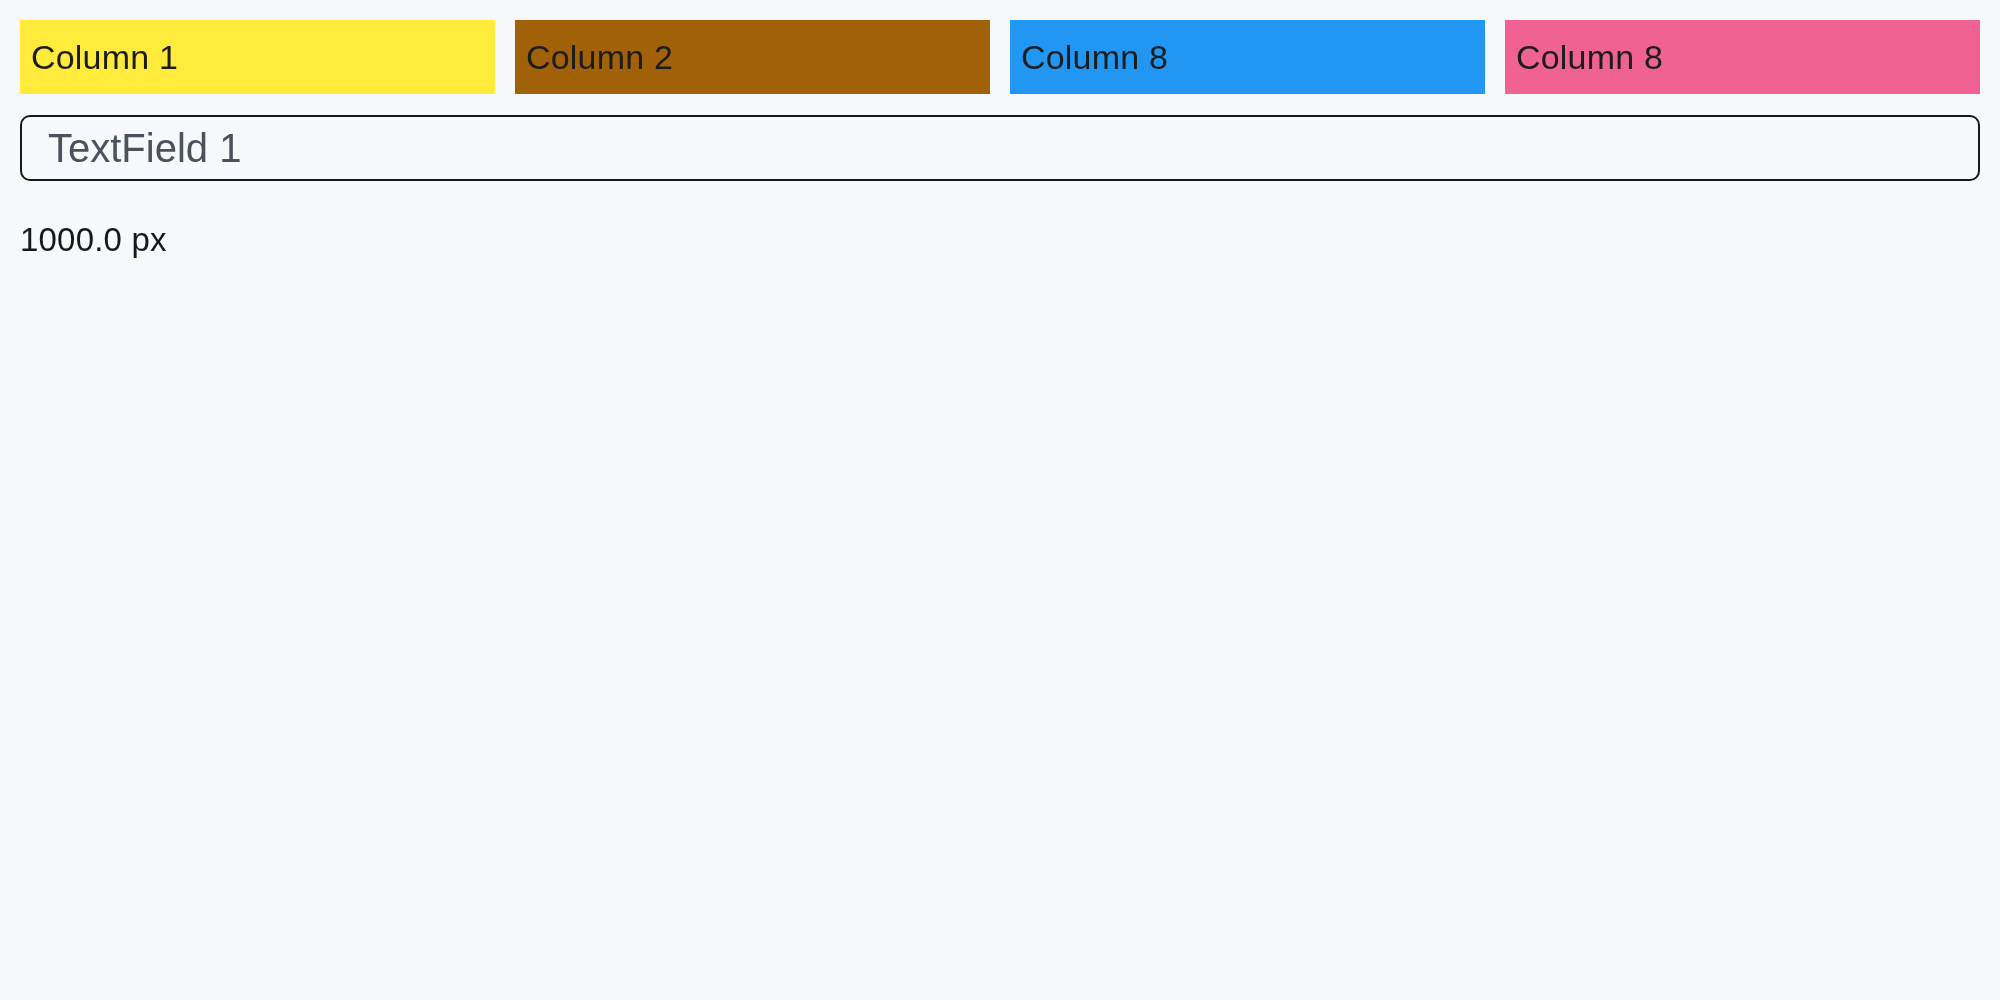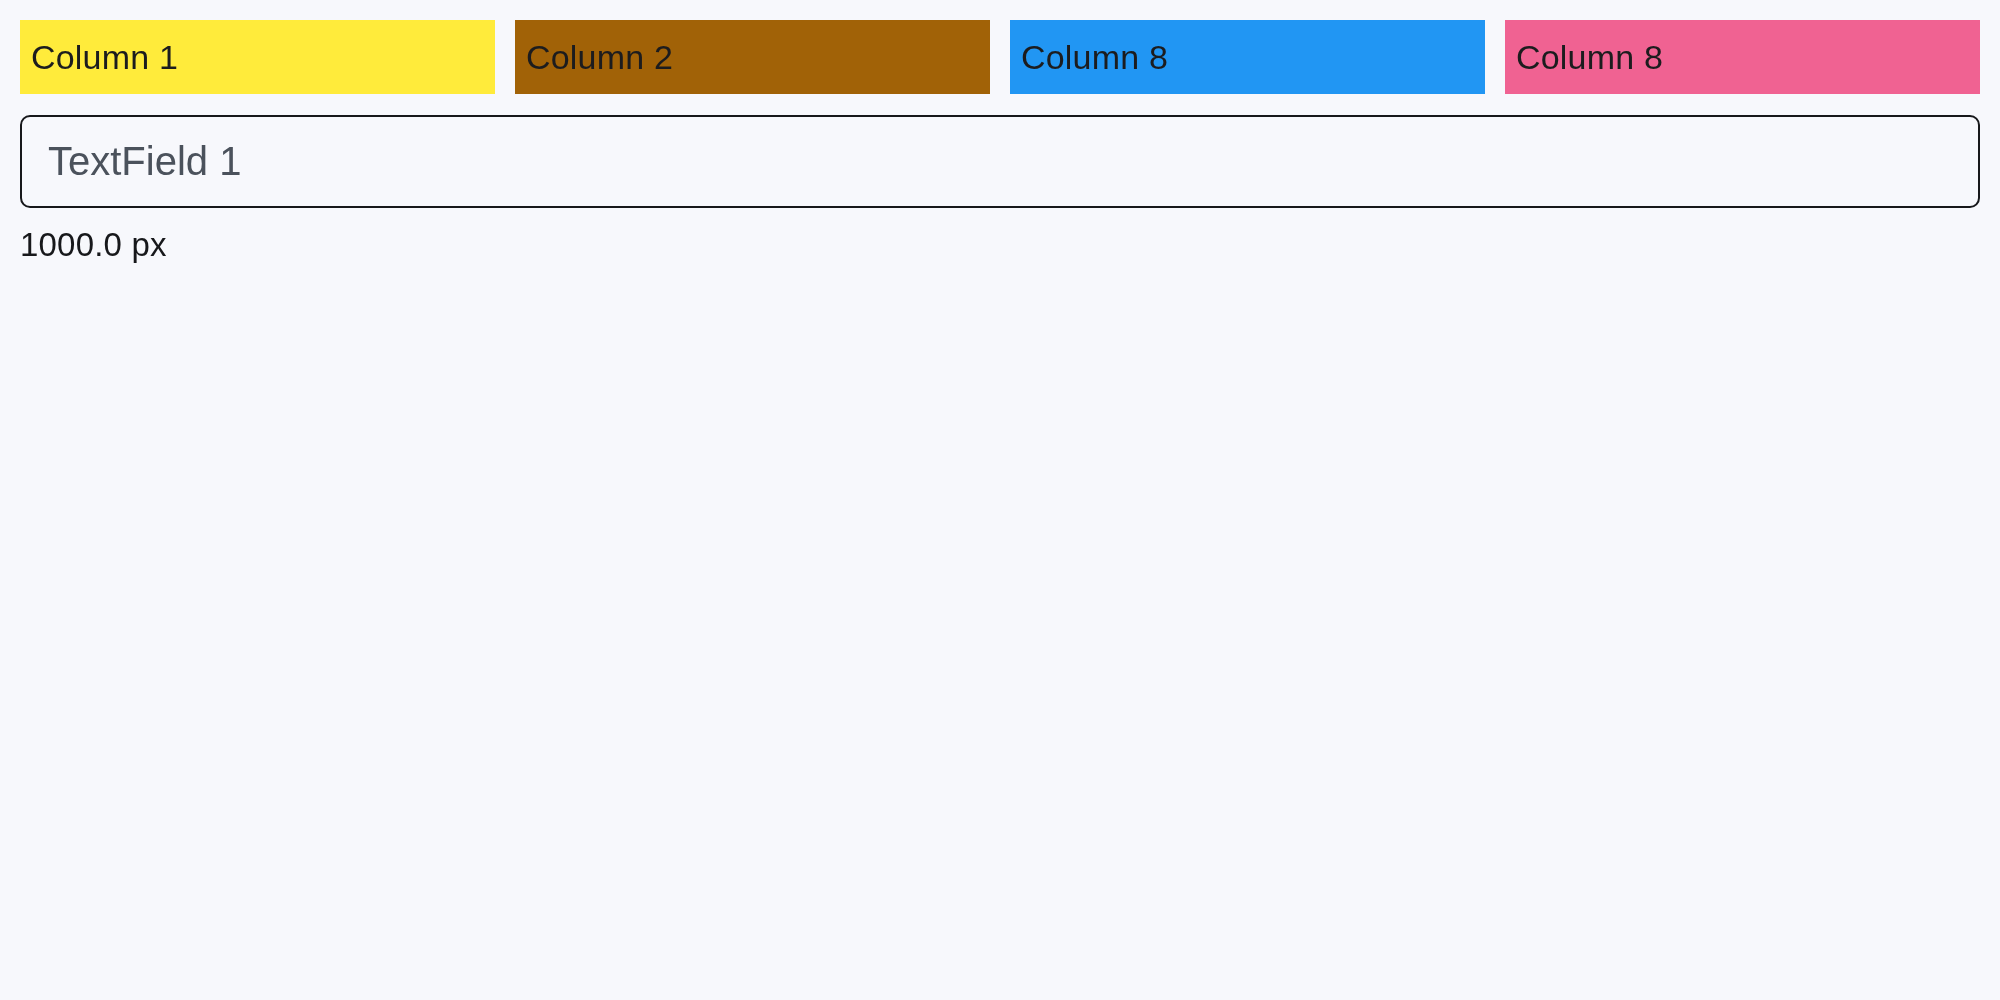--- a/index.html
+++ b/index.html
@@ -34,37 +34,37 @@
     white-space: nowrap;
   }
   .fields-row {
     display: flex;
     gap: 20px;
     padding: 21px 20px 0 20px;
   }
   .textfield {
     flex: 1 1 0;
     min-width: 0;
-    height: 93px;
+    height: 66px;
     box-sizing: border-box;
     background: transparent;
     border: 2.5px solid #17181B;
     border-radius: 10px;
     padding: 0 20px 0 26px;
     font-family: "Liberation Sans", sans-serif;
     font-size: 40px;
     color: #1C1C1E;
     outline: none;
   }
   .textfield::placeholder {
     color: #4B525C;
     opacity: 1;
   }
   .size-label {
-    padding: 18px 20px 0 20px;
+    padding: 40px 20px 0 20px;
     font-size: 33px;
     color: #17181B;
     letter-spacing: 0.2px;
   }
 </style>
 </head>
 <body style="background-color: rgb(247, 248, 252);">
 
 <div class="columns-row">
   <div class="column-cell" style="background-color: rgb(255, 235, 59);">

